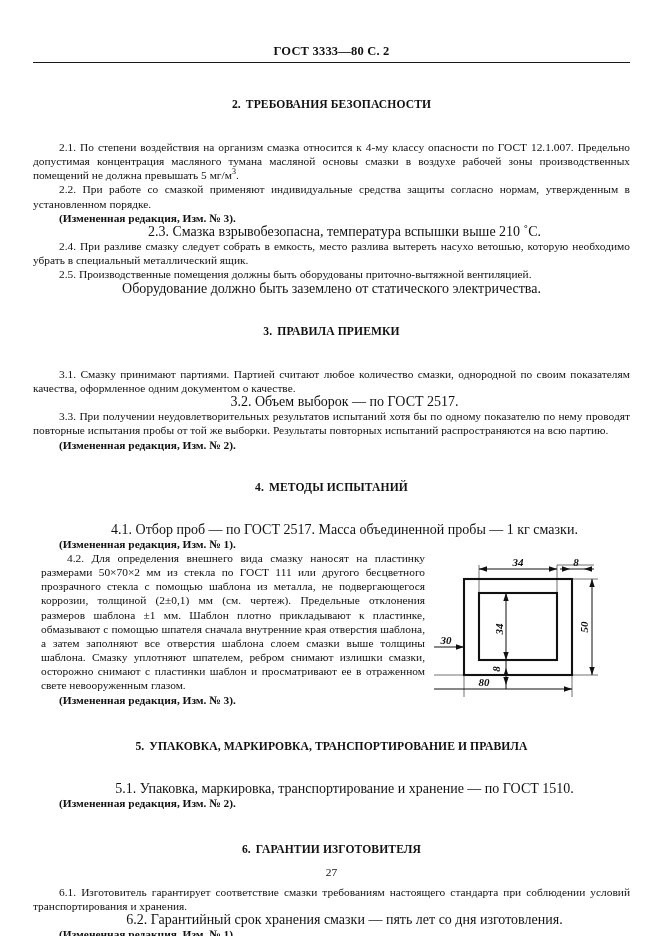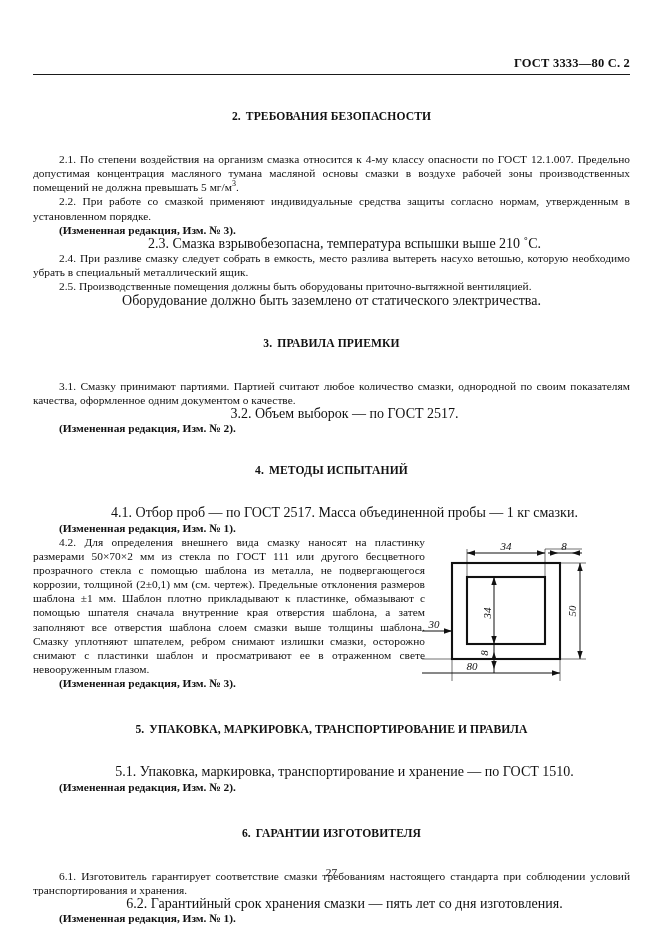--- a/index.html
+++ b/index.html
@@ -18,22 +18,22 @@
   }
   .content {
     position: absolute;
     left: 33px;
     top: 0;
     width: 597px;
   }
 
   
   .header {
-    padding-top: 56px;
-    text-align: right;
+    padding-top: 44px;
+    text-align: center;
     font-size: 12.5px;
     font-weight: bold;
     letter-spacing: 0.2px;
   }
   .header-rule {
     margin-top: 3px;
     border-bottom: 1px solid #1a1a1a;
     width: 100%;
   }
 
@@ -78,27 +78,28 @@
 
   
   .fig-wrap {
     position: relative;
     width: 100%;
   }
   .fig-text {
     width: 392px;
     float: left;
   }
-  .fig-text p.para { text-align: justify; }
+  .fig-text p.para { text-align: justify; margin-left: 8px; }
   .fig-drawing {
     position: absolute;
-    right: 12px;
+    right: 0px;
     top: 6px;
     width: 196px;
     height: 150px;
+    font-weight: bold;
   }
   .clearfix::after { content: ""; display: block; clear: both; }
 
   
   .pageno {
     position: absolute;
     left: 0;
     top: 866px;
     width: 597px;
     text-align: center;
@@ -137,20 +138,21 @@
     <p class="plain" style="text-indent:0">Оборудование должно быть заземлено от статического электричества.</p>
 
     <div class="gap-before-head"></div>
     <h2 class="sect">
       <span class="sect-num">3.</span><span>ПРАВИЛА ПРИЕМКИ</span>
     </h2>
     <div class="gap-after-head"></div>
 
     <p class="para">3.1.  Смазку принимают партиями. Партией считают любое количество смазки, однородной по своим показателям качества, оформленное одним документом о качестве.</p>
     <p class="plain">3.2.  Объем выборок — по ГОСТ 2517.</p>
+    <p class="para">3.3.  При получении неудовлетворительных результатов испытаний хотя бы по одному показателю по нему проводят повторные испытания пробы от той же выборки. Результаты повторных испытаний распространяются на всю партию.</p>
     <p class="bold">(Измененная редакция, Изм. № 2).</p>
 
     <div class="gap-before-head"></div>
     <h2 class="sect">
       <span class="sect-num">4.</span><span>МЕТОДЫ ИСПЫТАНИЙ</span>
     </h2>
     <div class="gap-after-head"></div>
 
     <p class="plain">4.1.  Отбор проб — по ГОСТ 2517. Масса объединенной пробы — 1 кг смазки.</p>
     <p class="bold">(Измененная редакция, Изм. № 1).</p>

